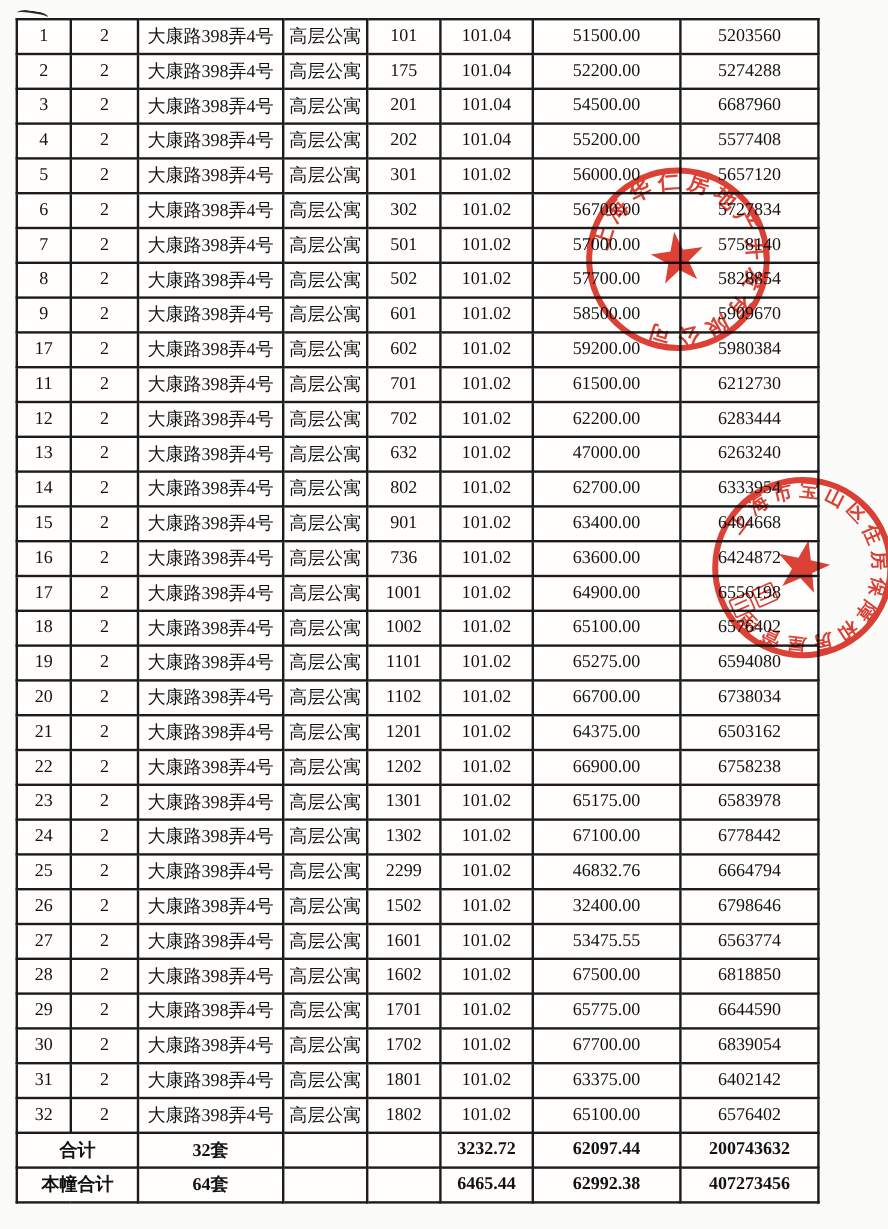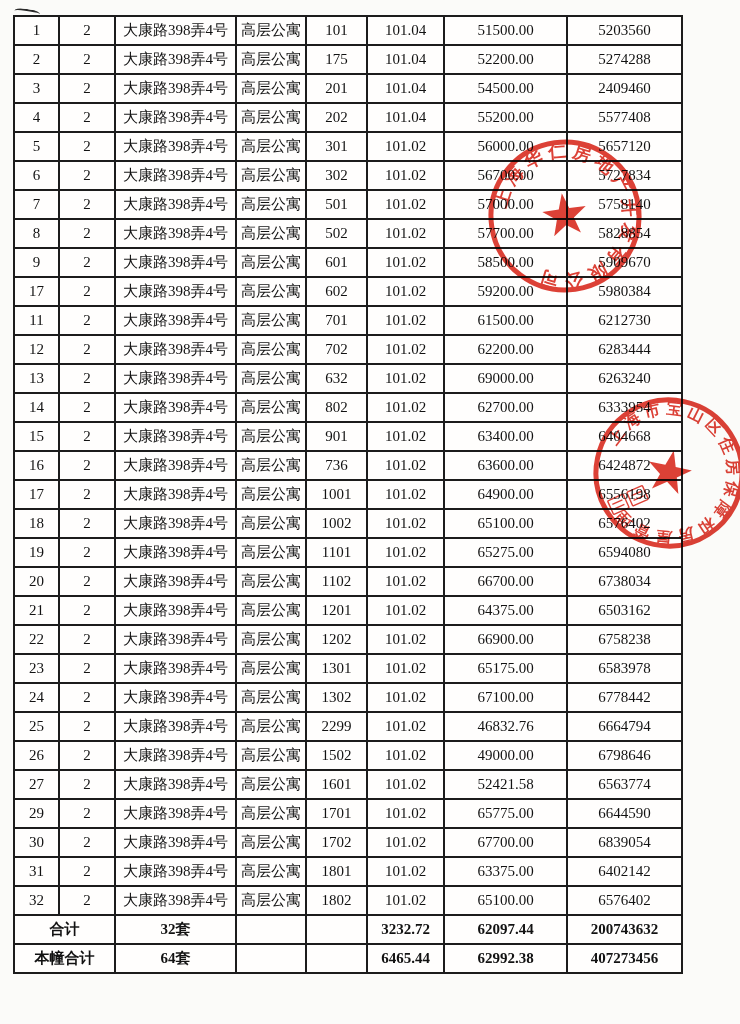--- a/index.html
+++ b/index.html
@@ -80,21 +80,21 @@
           <td>5274288</td>
         </tr>
         <tr>
           <td>3</td>
           <td>2</td>
           <td>大康路398弄4号</td>
           <td>高层公寓</td>
           <td>201</td>
           <td>101.04</td>
           <td>54500.00</td>
-          <td>2409460</td>
+          <td>6687960</td>
         </tr>
         <tr>
           <td>4</td>
           <td>2</td>
           <td>大康路398弄4号</td>
           <td>高层公寓</td>
           <td>202</td>
           <td>101.04</td>
           <td>55200.00</td>
           <td>5577408</td>
@@ -179,21 +179,21 @@
           <td>62200.00</td>
           <td>6283444</td>
         </tr>
         <tr>
           <td>13</td>
           <td>2</td>
           <td>大康路398弄4号</td>
           <td>高层公寓</td>
           <td>632</td>
           <td>101.02</td>
-          <td>69000.00</td>
+          <td>47000.00</td>
           <td>6263240</td>
         </tr>
         <tr>
           <td>14</td>
           <td>2</td>
           <td>大康路398弄4号</td>
           <td>高层公寓</td>
           <td>802</td>
           <td>101.02</td>
           <td>62700.00</td>
@@ -309,32 +309,42 @@
           <td>46832.76</td>
           <td>6664794</td>
         </tr>
         <tr>
           <td>26</td>
           <td>2</td>
           <td>大康路398弄4号</td>
           <td>高层公寓</td>
           <td>1502</td>
           <td>101.02</td>
-          <td>49000.00</td>
+          <td>32400.00</td>
           <td>6798646</td>
         </tr>
         <tr>
           <td>27</td>
           <td>2</td>
           <td>大康路398弄4号</td>
           <td>高层公寓</td>
           <td>1601</td>
           <td>101.02</td>
-          <td>52421.58</td>
+          <td>53475.55</td>
           <td>6563774</td>
+        </tr>
+        <tr>
+          <td>28</td>
+          <td>2</td>
+          <td>大康路398弄4号</td>
+          <td>高层公寓</td>
+          <td>1602</td>
+          <td>101.02</td>
+          <td>67500.00</td>
+          <td>6818850</td>
         </tr>
         <tr>
           <td>29</td>
           <td>2</td>
           <td>大康路398弄4号</td>
           <td>高层公寓</td>
           <td>1701</td>
           <td>101.02</td>
           <td>65775.00</td>
           <td>6644590</td>

